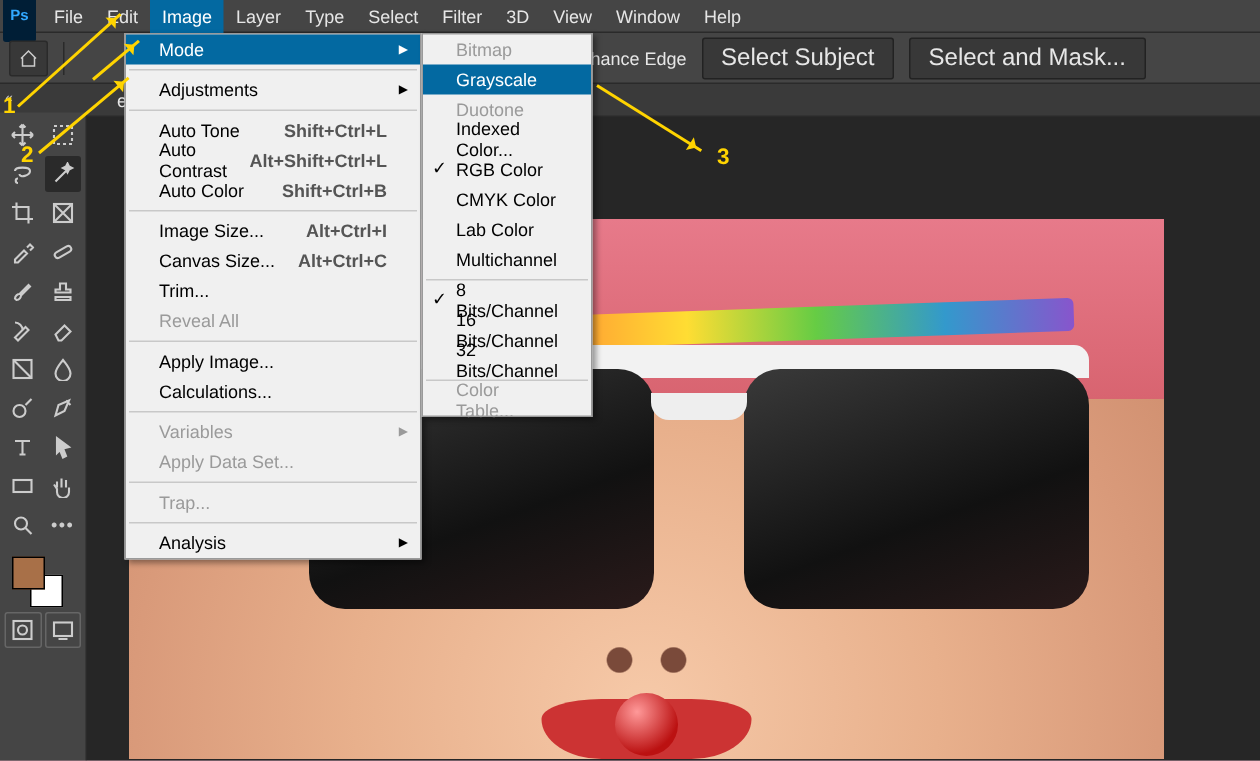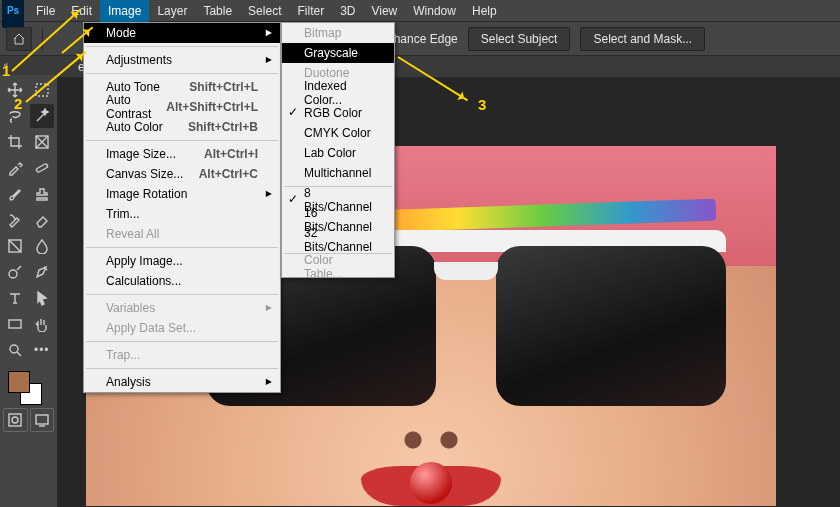--- a/index.html
+++ b/index.html
@@ -7,21 +7,21 @@
 
   .menubar { height: 22px; background: #454545; display: flex; align-items: center; padding-left: 2px; border-bottom: 1px solid #2a2a2a; }
   .menubar .logo { width: 22px; height: 34px; display:flex; align-items:center; justify-content:center; font-size:10px; font-weight:bold; background:#001e36; color:#31a8ff; border-radius:2px; margin-right:4px;}
   .menubar span.mi { padding: 0 8px; line-height: 22px; cursor: default; }
   .menubar span.mi.active { background: #0369a1; color: #fff; }
 
   .optbar { height: 34px; background: #454545; border-bottom: 1px solid #2a2a2a; display: flex; align-items: center; padding: 0 6px; gap: 10px; }
   .home-btn { width: 26px; height: 24px; background:#383838; border:1px solid #2a2a2a; display:flex; align-items:center; justify-content:center; border-radius:2px;}
   .divider { width:1px; height:22px; background:#2a2a2a; }
   .cb { width:12px; height:12px; border:1px solid #888; background:#3a3a3a; display:inline-block; vertical-align:middle; margin-right:4px;}
-  .btn { background:#383838; border:1px solid #222; padding: 4px 12px; font-size:12px; color:#e6e6e6; border-radius:2px;}
+  .btn { background:#383838; border:1px solid #222; padding: 4px 12px; font-size:16px; color:#e6e6e6; border-radius:2px;}
 
   .tabstrip { height: 22px; background:#3a3a3a; border-bottom:1px solid #2a2a2a; padding-left:78px; display:flex; align-items:center;}
   .expand-handle { position:absolute; left:0; top:57px; width:12px; height:16px; background:#3a3a3a; color:#ccc; font-size:9px; display:flex; align-items:center; justify-content:center;}
 
   .toolbox { position:absolute; left:0; top:75px; width:58px; bottom:0; background:#454545; border-right:1px solid #2a2a2a; display:flex; flex-direction:column; padding:2px 2px; }
   .trow { display:flex; }
   .tcell { width:26px; height:24px; margin:1px; display:flex; align-items:center; justify-content:center; color:#ccc; position:relative; border-radius:2px;}
   .tcell.sel { background:#2a2a2a; }
   .tcell svg { stroke:#ccc; fill:none; stroke-width:1.4; }
   .swatches { margin-top:6px; position:relative; height:34px;}
@@ -42,42 +42,42 @@
   .bridge { position:absolute; left:228px; top:56px; width:64px; height:18px; background:#eee; border-radius:0 0 12px 12px;}
   .topbar { position:absolute; left:0; right:0; top:24px; height:22px; background:#f2f2f2; border-radius:10px 10px 0 0;}
   .nose { position:absolute; left:50%; top:252px; width:90px; height:60px; transform:translateX(-50%); background: radial-gradient(circle at 30% 70%, #7a4a3a 0 8px, transparent 9px), radial-gradient(circle at 70% 70%, #7a4a3a 0 8px, transparent 9px);}
   .lip { position:absolute; left:50%; top:320px; width:140px; height:40px; transform:translateX(-50%); background:#c33; border-radius:60px 60px 60px 60px / 20px 20px 40px 40px;}
   .candy { position:absolute; left:50%; top:316px; width:42px; height:42px; transform:translateX(-50%); background:radial-gradient(circle at 35% 30%, #f99, #b11 70%); border-radius:50%;}
 
   
   .menu1 { position:absolute; left:83px; top:22px; width:198px; background:#f0f0f0; color:#000; border:1px solid #9a9a9a; box-shadow:2px 2px 4px rgba(0,0,0,.4);}
   .menu2 { position:absolute; left:281px; top:22px; width:114px; background:#f0f0f0; color:#000; border:1px solid #9a9a9a; box-shadow:2px 2px 4px rgba(0,0,0,.4);}
   .mrow { display:flex; align-items:center; height:20px; padding:0 22px 0 22px; font-size:12px; position:relative;}
-  .mrow.hl { background:#000000; color:#fff; }
+  .mrow.hl { background:#0369a1; color:#fff; }
   .mrow.dis { color:#9a9a9a; }
   .mrow .sc { margin-left:auto; color:#555;font-weight:bold; }
   .msep { height:1px; margin:3px 2px; background:#c8c8c8; }
   .arrow-r::after { content:"▶"; font-size:8px; position:absolute; right:8px; top:5px; }
   .chk::before { content:"✓"; position:absolute; left:6px; top:2px; font-size:12px; }
 
   
   .anno { position:absolute; color:#ffd400; font-weight:bold; font-size:15px; pointer-events:none; }
   .aline { position:absolute; background:#ffd400; height:2px; transform-origin:left center; pointer-events:none;}
   .aline::after { content:""; position:absolute; right:-1px; top:-4px; border:5px solid transparent; border-left-color:#ffd400;}
 </style>
 </head>
 <body>
 
 <div class="menubar">
   <div class="logo">Ps</div>
   <span class="mi">File</span>
   <span class="mi">Edit</span>
   <span class="mi active">Image</span>
   <span class="mi">Layer</span>
-  <span class="mi">Table</span>
+  <span class="mi">Type</span>
   <span class="mi">Select</span>
   <span class="mi">Filter</span>
   <span class="mi">3D</span>
   <span class="mi">View</span>
   <span class="mi">Window</span>
   <span class="mi">Help</span>
 </div>
 
 <div class="optbar">
   <div class="home-btn">
@@ -292,23 +292,20 @@
     </div>
     <div class="msep"></div>
     <div class="mrow">
       <span>Image Size...</span>
       <span class="sc">Alt+Ctrl+I</span>
     </div>
     <div class="mrow">
       <span>Canvas Size...</span>
       <span class="sc">Alt+Ctrl+C</span>
     </div>
-    <div class="mrow arrow-r">
-      <span>Image Rotation</span>
-    </div>
     <div class="mrow">
       <span>Trim...</span>
     </div>
     <div class="mrow dis">
       <span>Reveal All</span>
     </div>
     <div class="msep"></div>
     <div class="mrow">
       <span>Apply Image...</span>
     </div>

